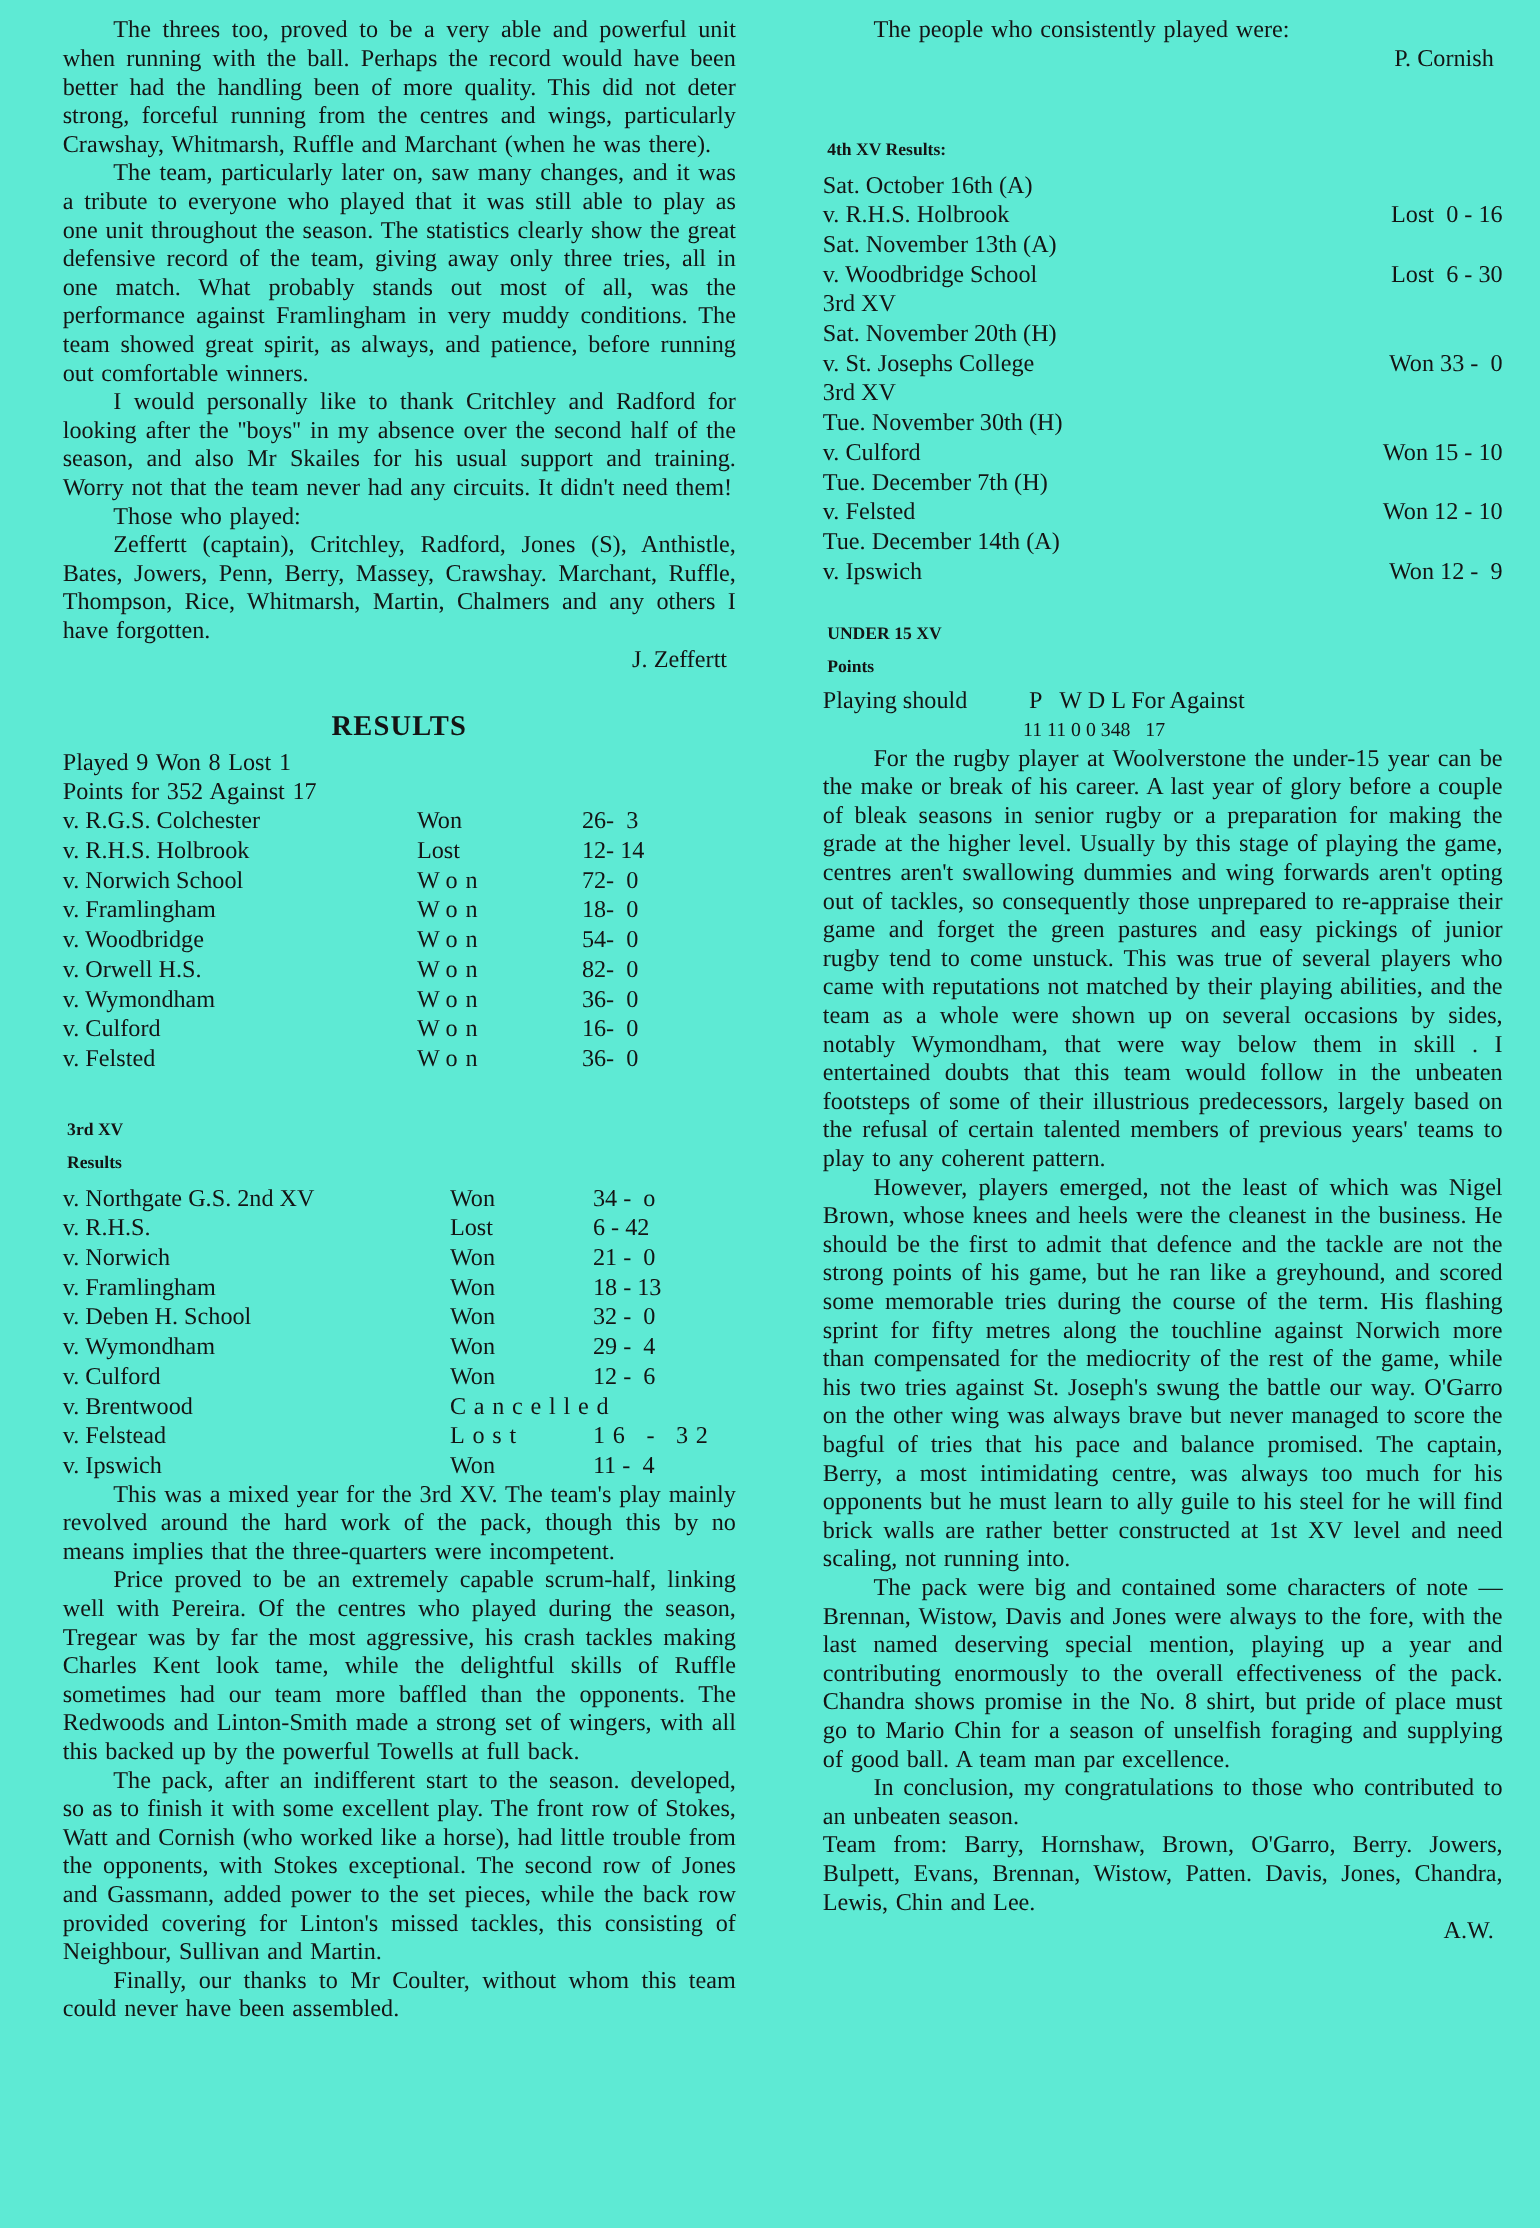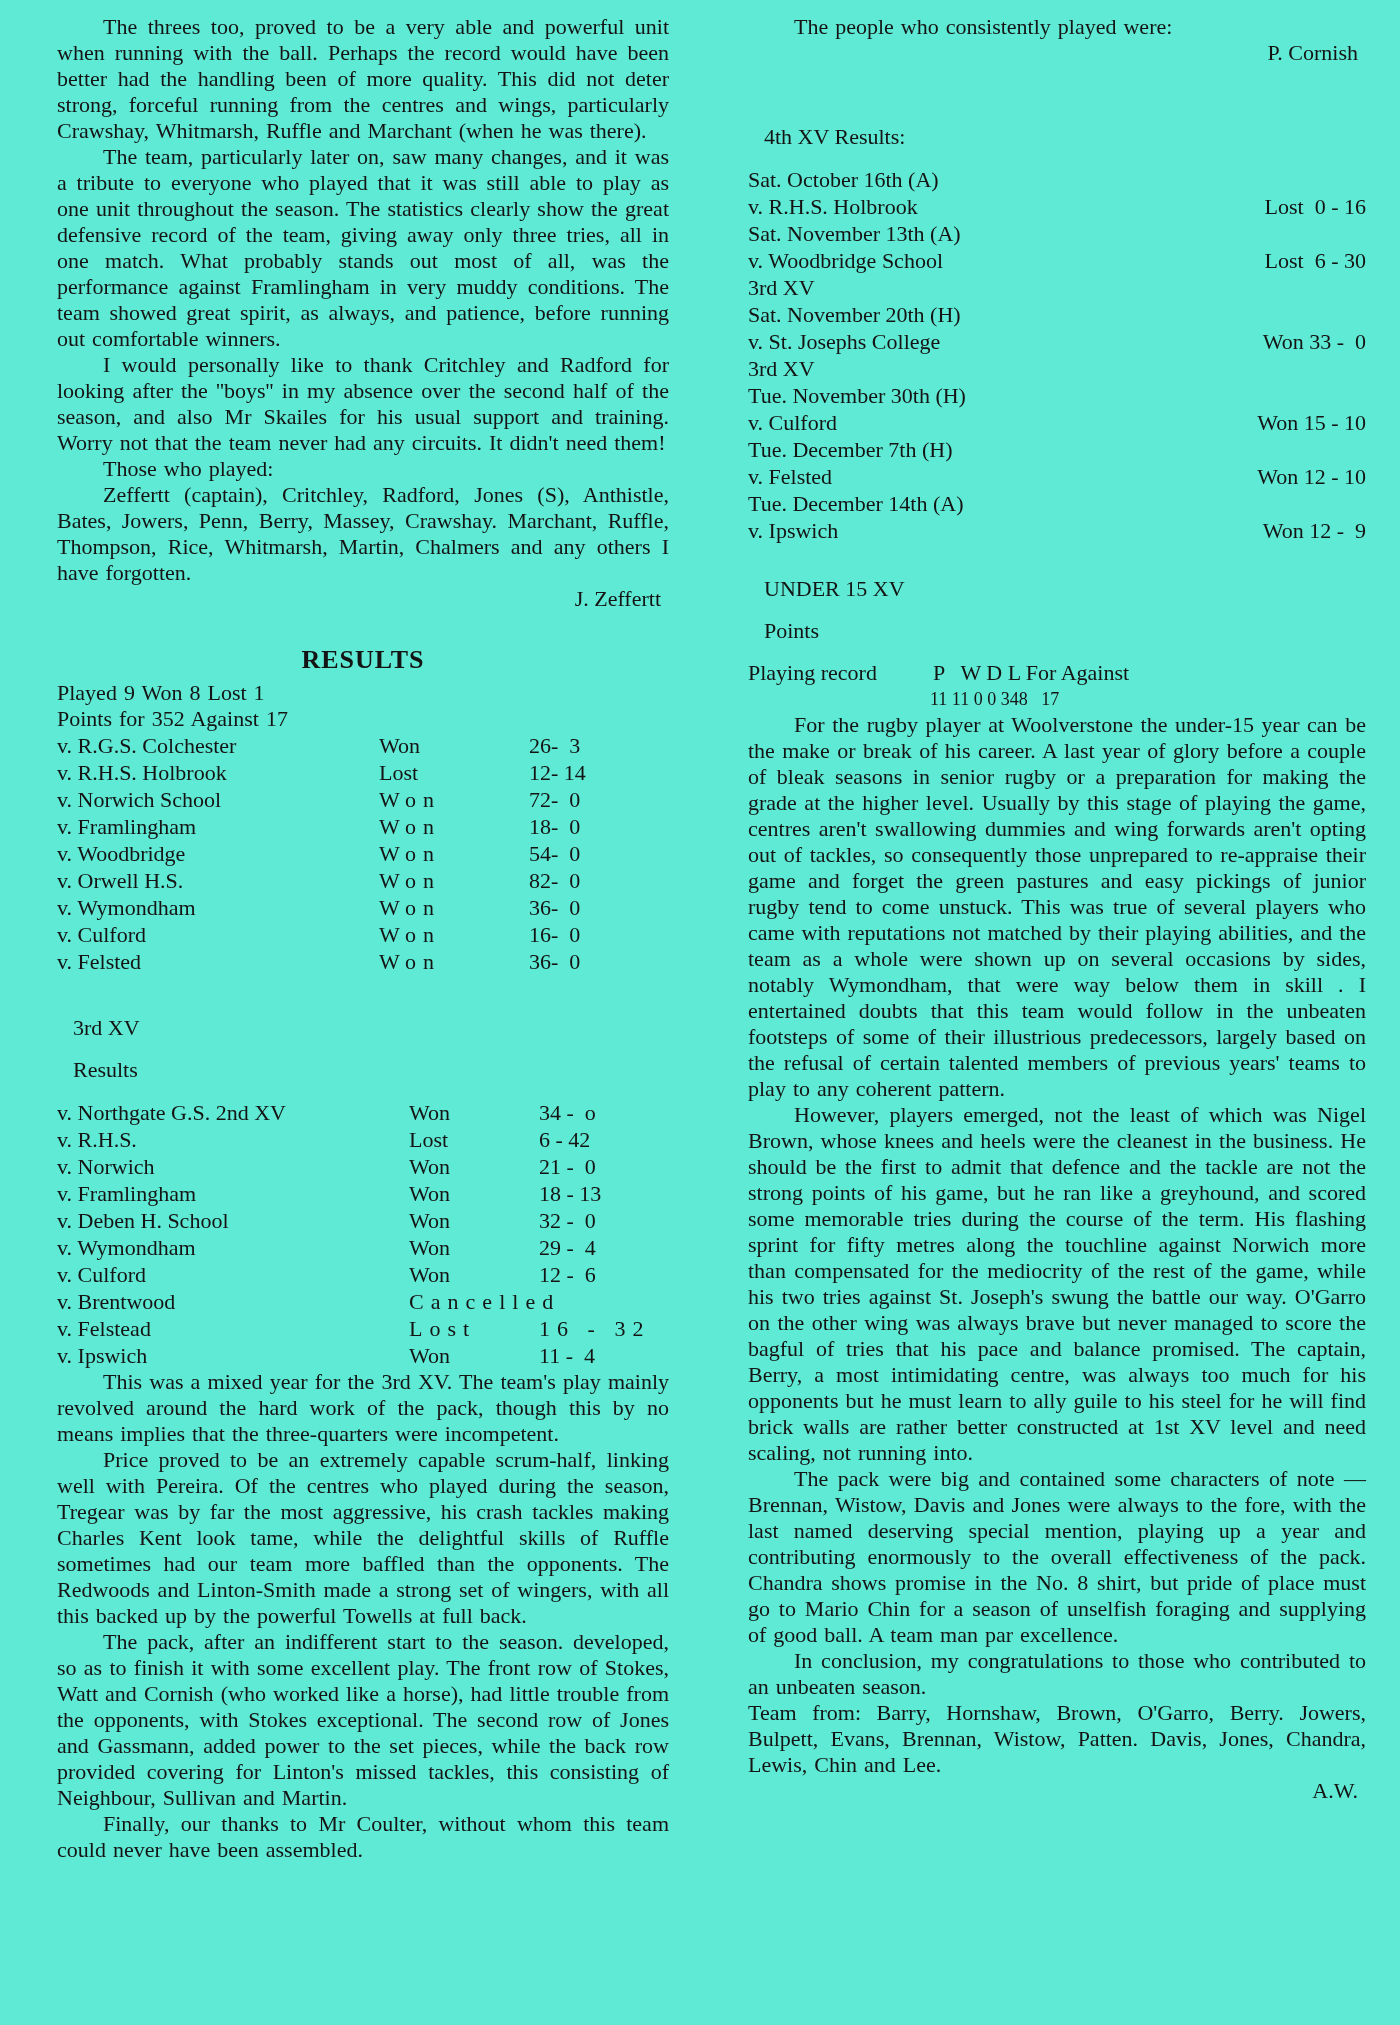--- a/index.html
+++ b/index.html
@@ -32,24 +32,24 @@
   }
   .results-title {
     margin:32px 0 4px 0;
     font-size:26px;
     line-height:32px;
     font-weight:700;
     text-align:center;
     letter-spacing:1px;
   }
   .section-heading {
-    margin:16px;
-    font-size:22px;
+    margin:4px;
+    font-size:16px;
     line-height:26px;
-    font-weight:400;
+    font-weight:700;
   }
   .mt-3rd   { margin-top:40px; }
   .mt-4th   { margin-top:58px; }
   .mt-u15   { margin-top:32px; }
 
   .score-table { margin:0; }
   .srow { display:flex; font-size:22px; line-height:27px; }
   .srow .opp { white-space:pre; }
   .srow .res { white-space:pre; }
   .srow .sc  { flex:1; text-align:left; white-space:pre; }
@@ -258,21 +258,21 @@
       </div>
       <div class="frow">
         <span class="fline">v. Ipswich</span>
         <span class="fscore">Won 12 -  9</span>
       </div>
     </div>
 
     <h3 class="section-heading mt-u15">UNDER 15 XV</h3>
     <h3 class="section-heading">Points</h3>
     <div class="record-line">
-      <span class="rec-label">Playing record</span><span class="rec-head">P   W D L For Against</span>
+      <span class="rec-label">Playing should</span><span class="rec-head">P   W D L For Against</span>
     </div>
     <div class="rec-values">11 11 0 0 348   17</div>
 
     <p class="body indent">For the rugby player at Woolverstone the under-15 year can be the make or break of his career. A last year of glory before a couple of bleak seasons in senior rugby or a preparation for making the grade at the higher level. Usually by this stage of playing the game, centres aren't swallowing dummies and wing forwards aren't opting out of tackles, so consequently those unprepared to re-appraise their game and forget the green pastures and easy pickings of junior rugby tend to come unstuck. This was true of several players who came with reputations not matched by their playing abilities, and the team as a whole were shown up on several occasions by sides, notably Wymondham, that were way below them in skill . I entertained doubts that this team would follow in the unbeaten footsteps of some of their illustrious predecessors, largely based on the refusal of certain talented members of previous years' teams to play to any coherent pattern.</p>
     <p class="body indent">However, players emerged, not the least of which was Nigel Brown, whose knees and heels were the cleanest in the business. He should be the first to admit that defence and the tackle are not the strong points of his game, but he ran like a greyhound, and scored some memorable tries during the course of the term. His flashing sprint for fifty metres along the touchline against Norwich more than compensated for the mediocrity of the rest of the game, while his two tries against St. Joseph's swung the battle our way. O'Garro on the other wing was always brave but never managed to score the bagful of tries that his pace and balance promised. The captain, Berry, a most intimidating centre, was always too much for his opponents but he must learn to ally guile to his steel for he will find brick walls are rather better constructed at 1st XV level and need scaling, not running into.</p>
     <p class="body indent">The pack were big and contained some characters of note — Brennan, Wistow, Davis and Jones were always to the fore, with the last named deserving special mention, playing up a year and contributing enormously to the overall effectiveness of the pack. Chandra shows promise in the No. 8 shirt, but pride of place must go to Mario Chin for a season of unselfish foraging and supplying of good ball. A team man par excellence.</p>
     <p class="body indent">In conclusion, my congratulations to those who contributed to an unbeaten season.</p>
     <p class="body">Team from: Barry, Hornshaw, Brown, O'Garro, Berry. Jowers, Bulpett, Evans, Brennan, Wistow, Patten. Davis, Jones, Chandra, Lewis, Chin and Lee.</p>
     <p class="sig">A.W.</p>
   </div>

